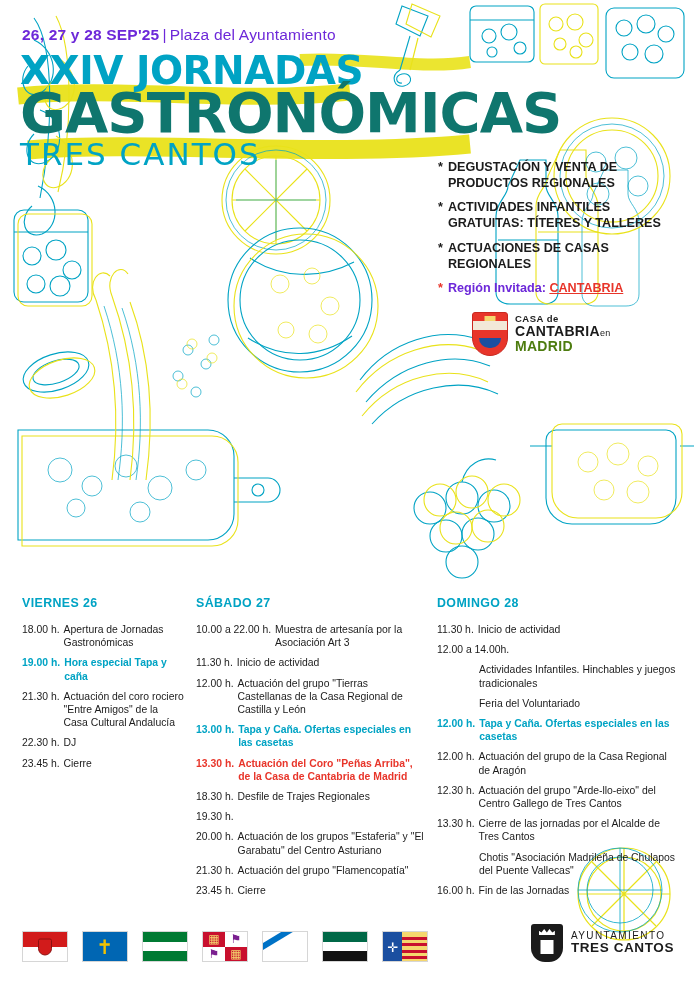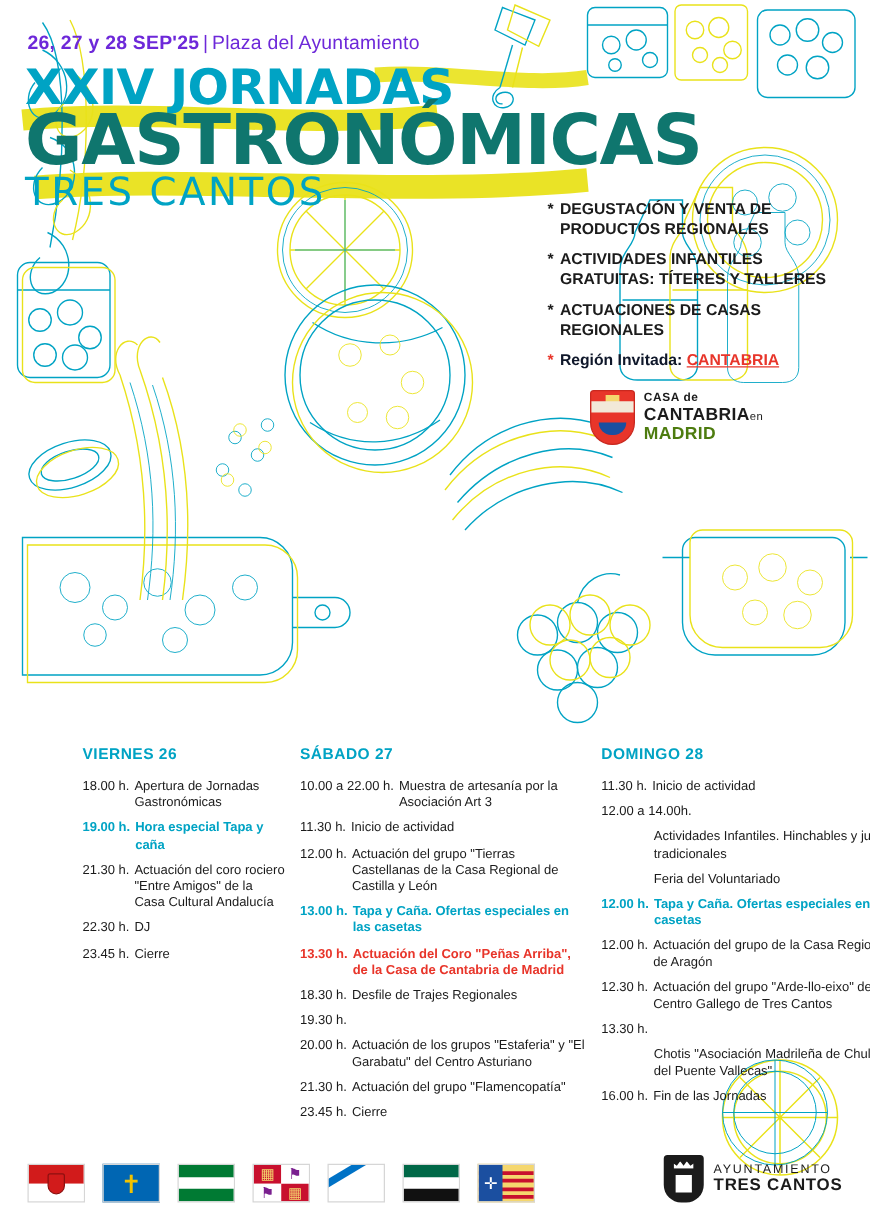--- a/index.html
+++ b/index.html
@@ -50,21 +50,21 @@
   
   .bullets { position: absolute; left: 438px; top: 160px; width: 240px; }
   .bullet {
     font-size: 12.6px; font-weight: bold; line-height: 1.25;
     margin-bottom: 9px; color: #1b1b1b; display: flex; gap: 5px;
     text-transform: uppercase;
   }
   .bullet .star { color: #1b1b1b; }
   .bullet.invited { text-transform: none; }
   .bullet.invited .star { color: #e8352a; }
-  .bullet.invited .txt { color: #0f172a; }
+  .bullet.invited .txt { color: #6d28d9; }
   .bullet.invited .region { color: #e8352a; text-decoration: underline; }
 
   
   .cantabria-logo {
     position: absolute; left: 472px; top: 312px;
     display: flex; align-items: center; gap: 7px;
   }
   .shield {
     width: 36px; height: 44px; background: #e8352a;
     border-radius: 3px 3px 18px 18px; position: relative; overflow: hidden;
@@ -80,21 +80,21 @@
     width: 22px; height: 10px; background: #1b4fa0; border-radius: 0 0 10px 10px;
   }
   .logo-txt { line-height: 1.05; }
   .logo-txt .l1 { font-size: 9.5px; font-weight: bold; color: #1b1b1b; letter-spacing: .5px;}
   .logo-txt .l2 { font-size: 14px; font-weight: bold; color: #1b1b1b; letter-spacing: .3px;}
   .logo-txt .l2 .en { font-size: 9px; font-weight: normal; }
   .logo-txt .l3 { font-size: 14px; font-weight: bold; color: #4d7c0f; letter-spacing: .3px;}
 
   
   .program { position: absolute; left: 0; top: 596px; width: 696px; height: 320px; }
-  .col { position: absolute; top: 0; margin-left: 44px; }
+  .col { position: absolute; top: 0; }
   .col.c1 { left: 22px; width: 162px; }
   .col.c2 { left: 196px; width: 228px; }
   .col.c3 { left: 437px; width: 240px; }
   .col-title {
     font-size: 12.4px; font-weight: bold; color: #00a3c4;
     letter-spacing: .4px; margin-bottom: 13px;
   }
   .entry {
     display: flex; font-size: 10.4px; line-height: 1.27; margin-bottom: 7px;
     color: #1b1b1b;
@@ -542,20 +542,21 @@
       <div class="entry">
         <span class="time">12.00 h.</span>
         <span class="desc">Actuación del grupo de la Casa Regional de Aragón</span>
       </div>
       <div class="entry">
         <span class="time">12.30 h.</span>
         <span class="desc">Actuación del grupo "Arde-llo-eixo" del Centro Gallego de Tres Cantos</span>
       </div>
       <div class="entry">
         <span class="time">13.30 h.</span>
+        <span class="desc">Cierre de las jornadas por el Alcalde de Tres Cantos</span>
       </div>
       <div class="entry notime">
         <span class="desc">Chotis "Asociación Madrileña de Chulapos del Puente Vallecas"</span>
       </div>
       <div class="entry">
         <span class="time">16.00 h.</span>
         <span class="desc">Fin de las Jornadas</span>
       </div>
     </div>
   </div>

